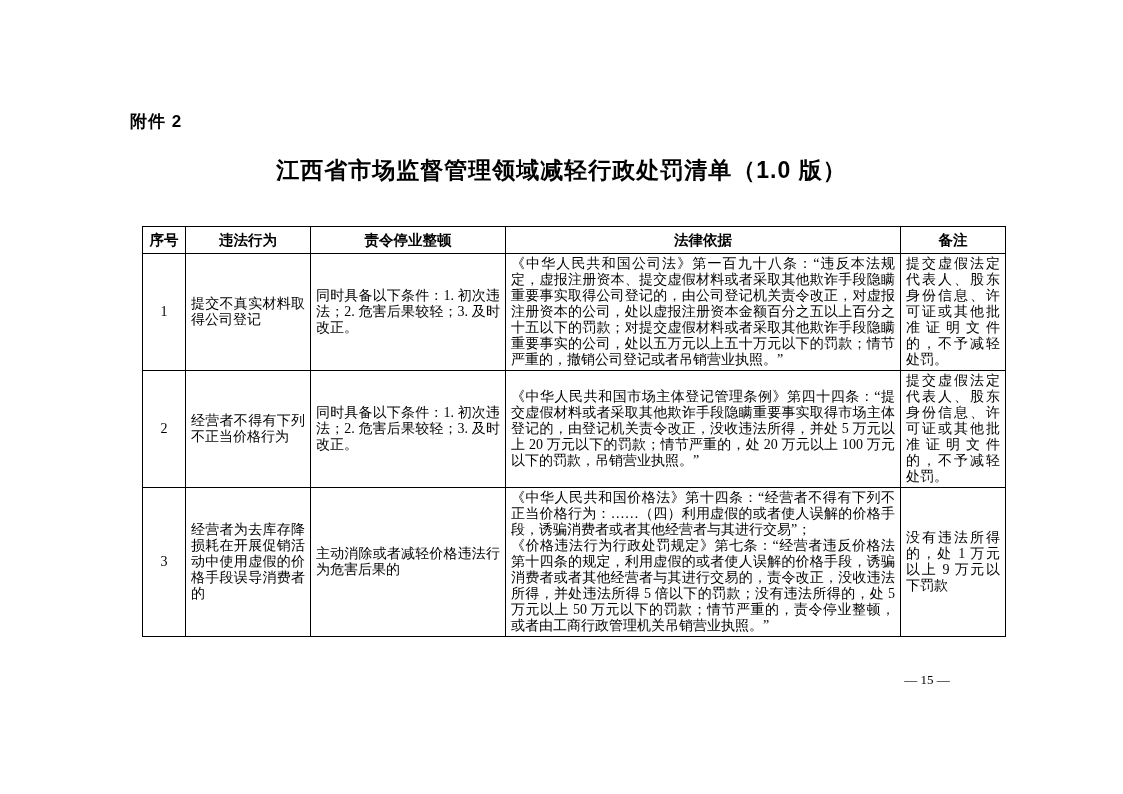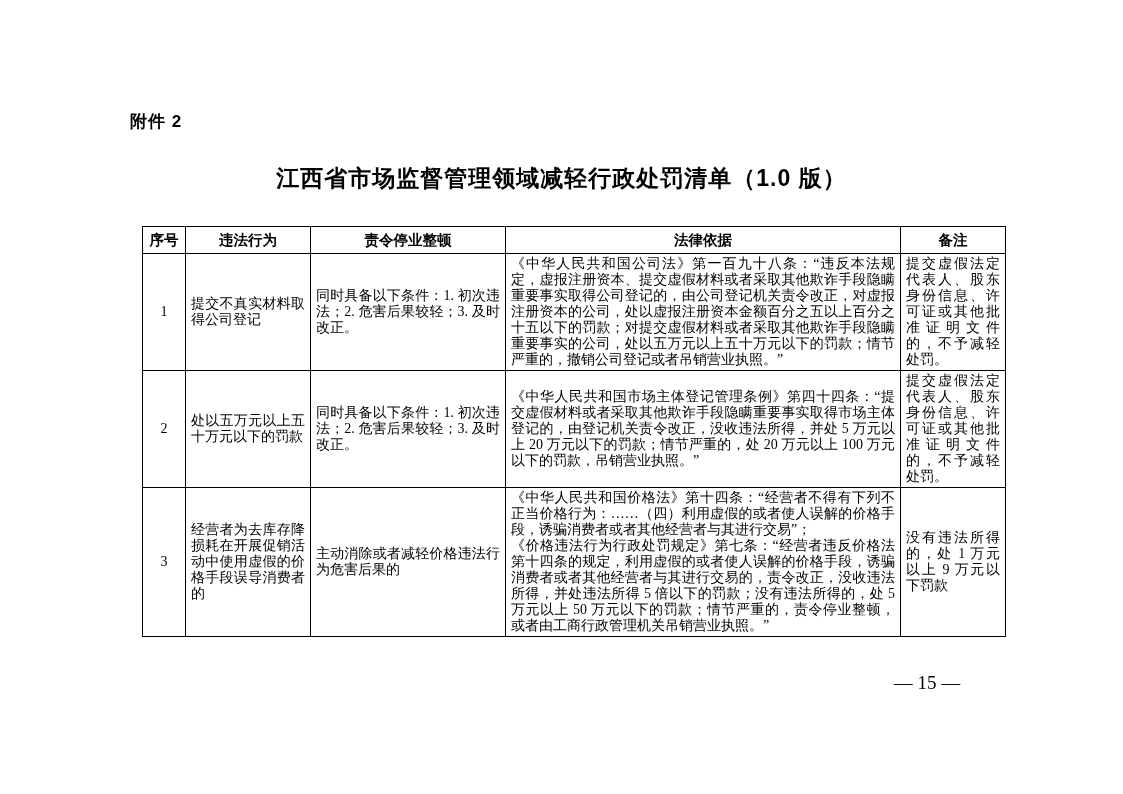--- a/index.html
+++ b/index.html
@@ -24,21 +24,21 @@
     font-family: "Liberation Sans", "DejaVu Sans", sans-serif;
     font-weight: 600;
     letter-spacing: 1px;
     text-align: center;
   }
   .doc-title {
     position: absolute;
     left: 0;
     right: 0;
     top: 147px;
-    margin: 16px;
+    margin: 8px;
     text-align: center;
     font-size: 23px;
     font-weight: bold;
     font-family: "Liberation Sans", "DejaVu Sans", sans-serif;
     letter-spacing: 1px;
   }
   table.penalty-table {
     position: absolute;
     left: 142px;
     top: 226px;
@@ -75,21 +75,21 @@
   td.cell-legal p {
     margin: 0;
     text-align: justify;
   }
   .page-number {
     position: absolute;
     left: 882px;
     top: 672px;
     width: 90px;
     text-align: center;
-    font-size: 19px;
+    font-size: 13px;
     font-family: "Liberation Serif", "DejaVu Serif", serif;
     white-space: nowrap;
   }
 </style>
 </head>
 <body>
 
 <div class="page">
 
   <div class="attachment-label">附件 2</div>
@@ -118,21 +118,21 @@
         <td class="cell-seq">1</td>
         <td class="cell-violation">提交不真实材料取得公司登记</td>
         <td class="cell-condition">同时具备以下条件：1. 初次违法；2. 危害后果较轻；3. 及时改正。</td>
         <td class="cell-legal">
           <p>《中华人民共和国公司法》第一百九十八条：“违反本法规定，虚报注册资本、提交虚假材料或者采取其他欺诈手段隐瞒重要事实取得公司登记的，由公司登记机关责令改正，对虚报注册资本的公司，处以虚报注册资本金额百分之五以上百分之十五以下的罚款；对提交虚假材料或者采取其他欺诈手段隐瞒重要事实的公司，处以五万元以上五十万元以下的罚款；情节严重的，撤销公司登记或者吊销营业执照。”</p>
         </td>
         <td class="cell-remark">提交虚假法定代表人、股东身份信息、许可证或其他批准证明文件的，不予减轻处罚。</td>
       </tr>
       <tr class="r-2">
         <td class="cell-seq">2</td>
-        <td class="cell-violation">处以五万元以上五十万元以下的罚款</td>
+        <td class="cell-violation">经营者不得有下列不正当价格行为</td>
         <td class="cell-condition">同时具备以下条件：1. 初次违法；2. 危害后果较轻；3. 及时改正。</td>
         <td class="cell-legal">
           <p>《中华人民共和国市场主体登记管理条例》第四十四条：“提交虚假材料或者采取其他欺诈手段隐瞒重要事实取得市场主体登记的，由登记机关责令改正，没收违法所得，并处 5 万元以上 20 万元以下的罚款；情节严重的，处 20 万元以上 100 万元以下的罚款，吊销营业执照。”</p>
         </td>
         <td class="cell-remark">提交虚假法定代表人、股东身份信息、许可证或其他批准证明文件的，不予减轻处罚。</td>
       </tr>
       <tr class="r-3">
         <td class="cell-seq">3</td>
         <td class="cell-violation">经营者为去库存降损耗在开展促销活动中使用虚假的价格手段误导消费者的</td>
         <td class="cell-condition">主动消除或者减轻价格违法行为危害后果的</td>

